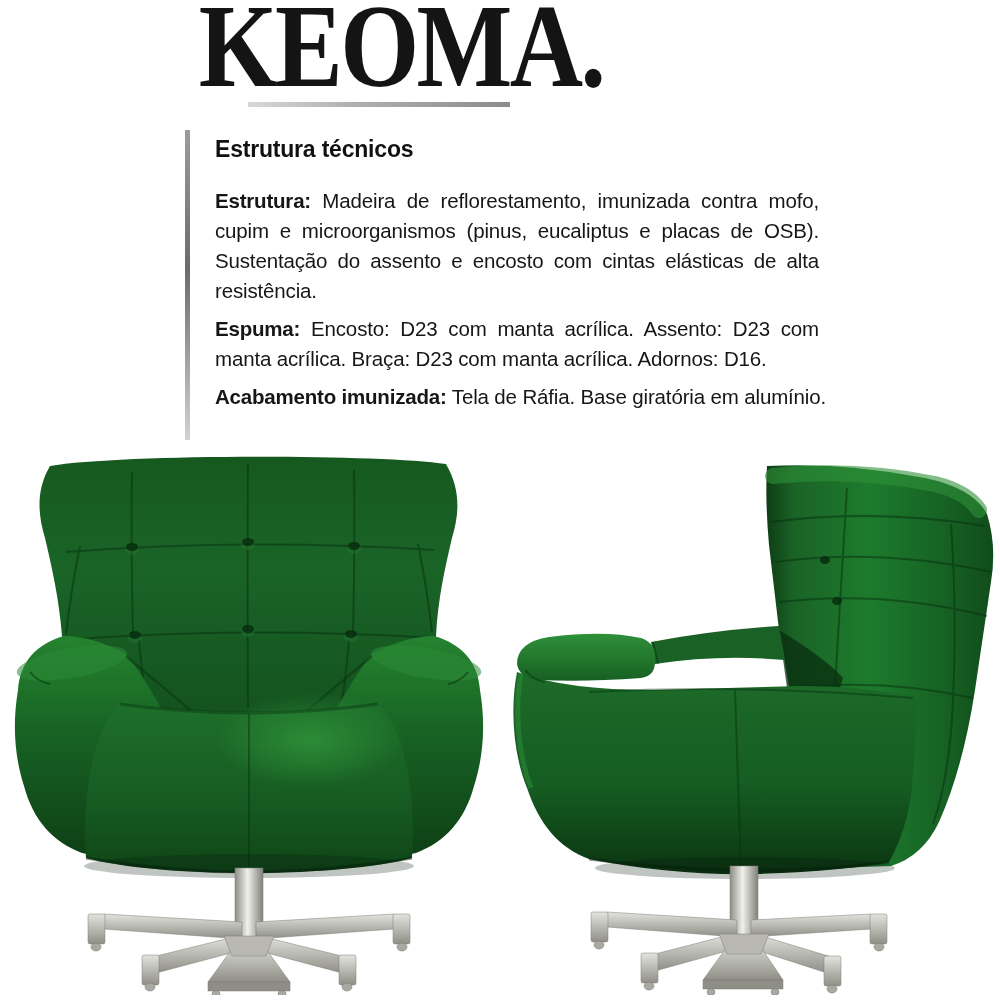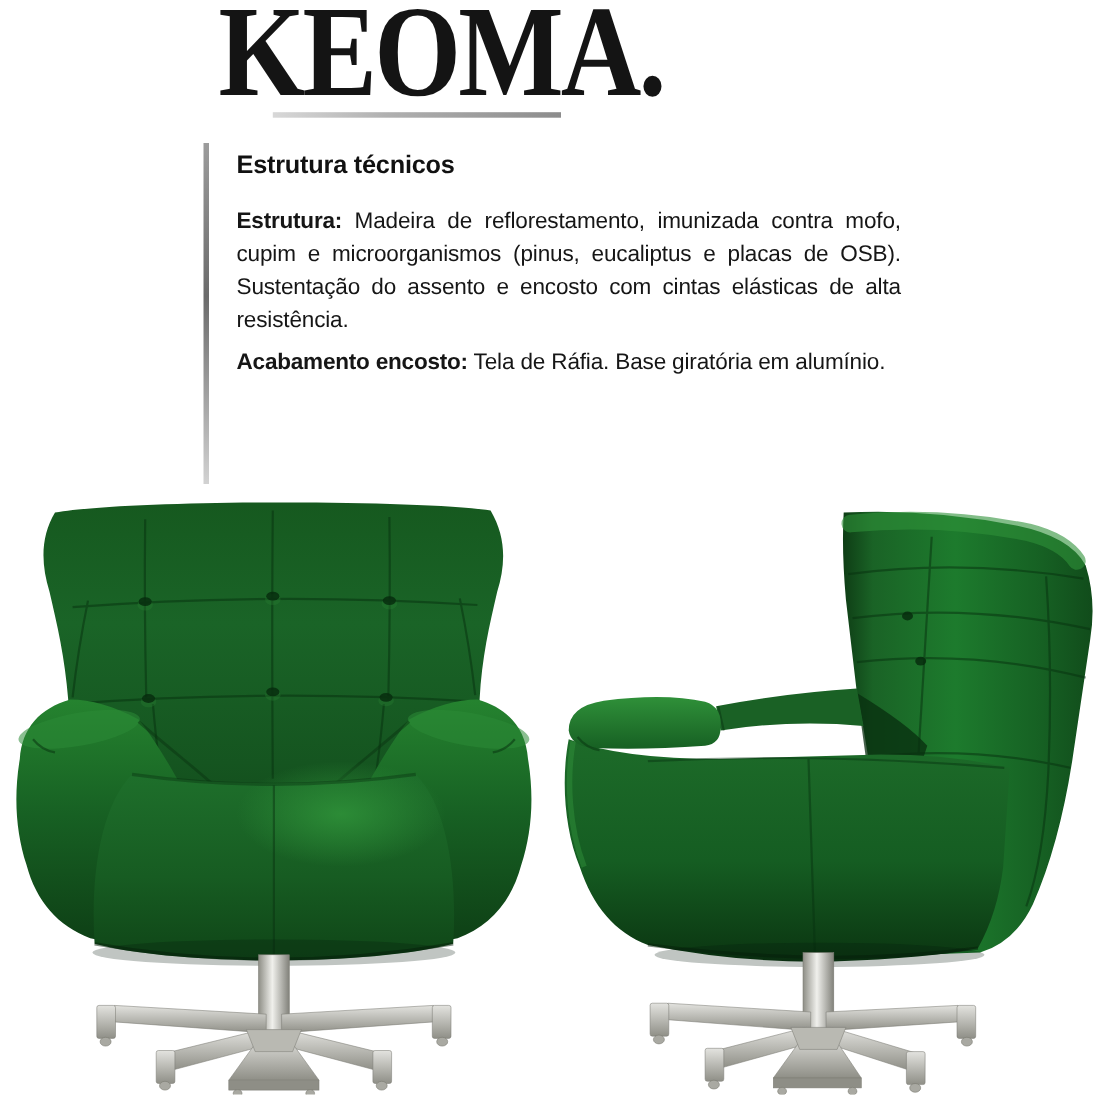--- a/index.html
+++ b/index.html
@@ -38,22 +38,26 @@
 <div class="logo">KEOMA.</div>
 <div class="logo-rule"></div>
 
 <div class="vrule"></div>
 <div class="details">
   <h2>Estrutura técnicos</h2>
   <p class="spec">
     <b>Estrutura:</b>
     <span>Madeira de reflorestamento, imunizada contra mofo, cupim e microorganismos (pinus, eucaliptus e placas de OSB). Sustentação do assento e encosto com cintas elásticas de alta resistência.</span>
   </p>
+  <p class="spec">
+    <b>Espuma:</b>
+    <span>Encosto: D23 com manta acrílica. Assento: D23 com manta acrílica. Braça: D23 com manta acrílica. Adornos: D16.</span>
+  </p>
   <p class="spec nowrap">
-    <b>Acabamento encosto:</b>
+    <b>Acabamento imunizada:</b>
     <span>Tela de Ráfia. Base giratória em alumínio.</span>
   </p>
 </div>
 
 <svg id="chair-front" class="chair" width="482" height="545" viewBox="0 0 482 545">
   <defs>
     <linearGradient id="gfBack" x1="0" y1="0" x2="0" y2="1">
       <stop offset="0" stop-color="#16591f"></stop>
         <stop offset=".35" stop-color="#1a6427"></stop>
       <stop offset=".75" stop-color="#155520"></stop>

